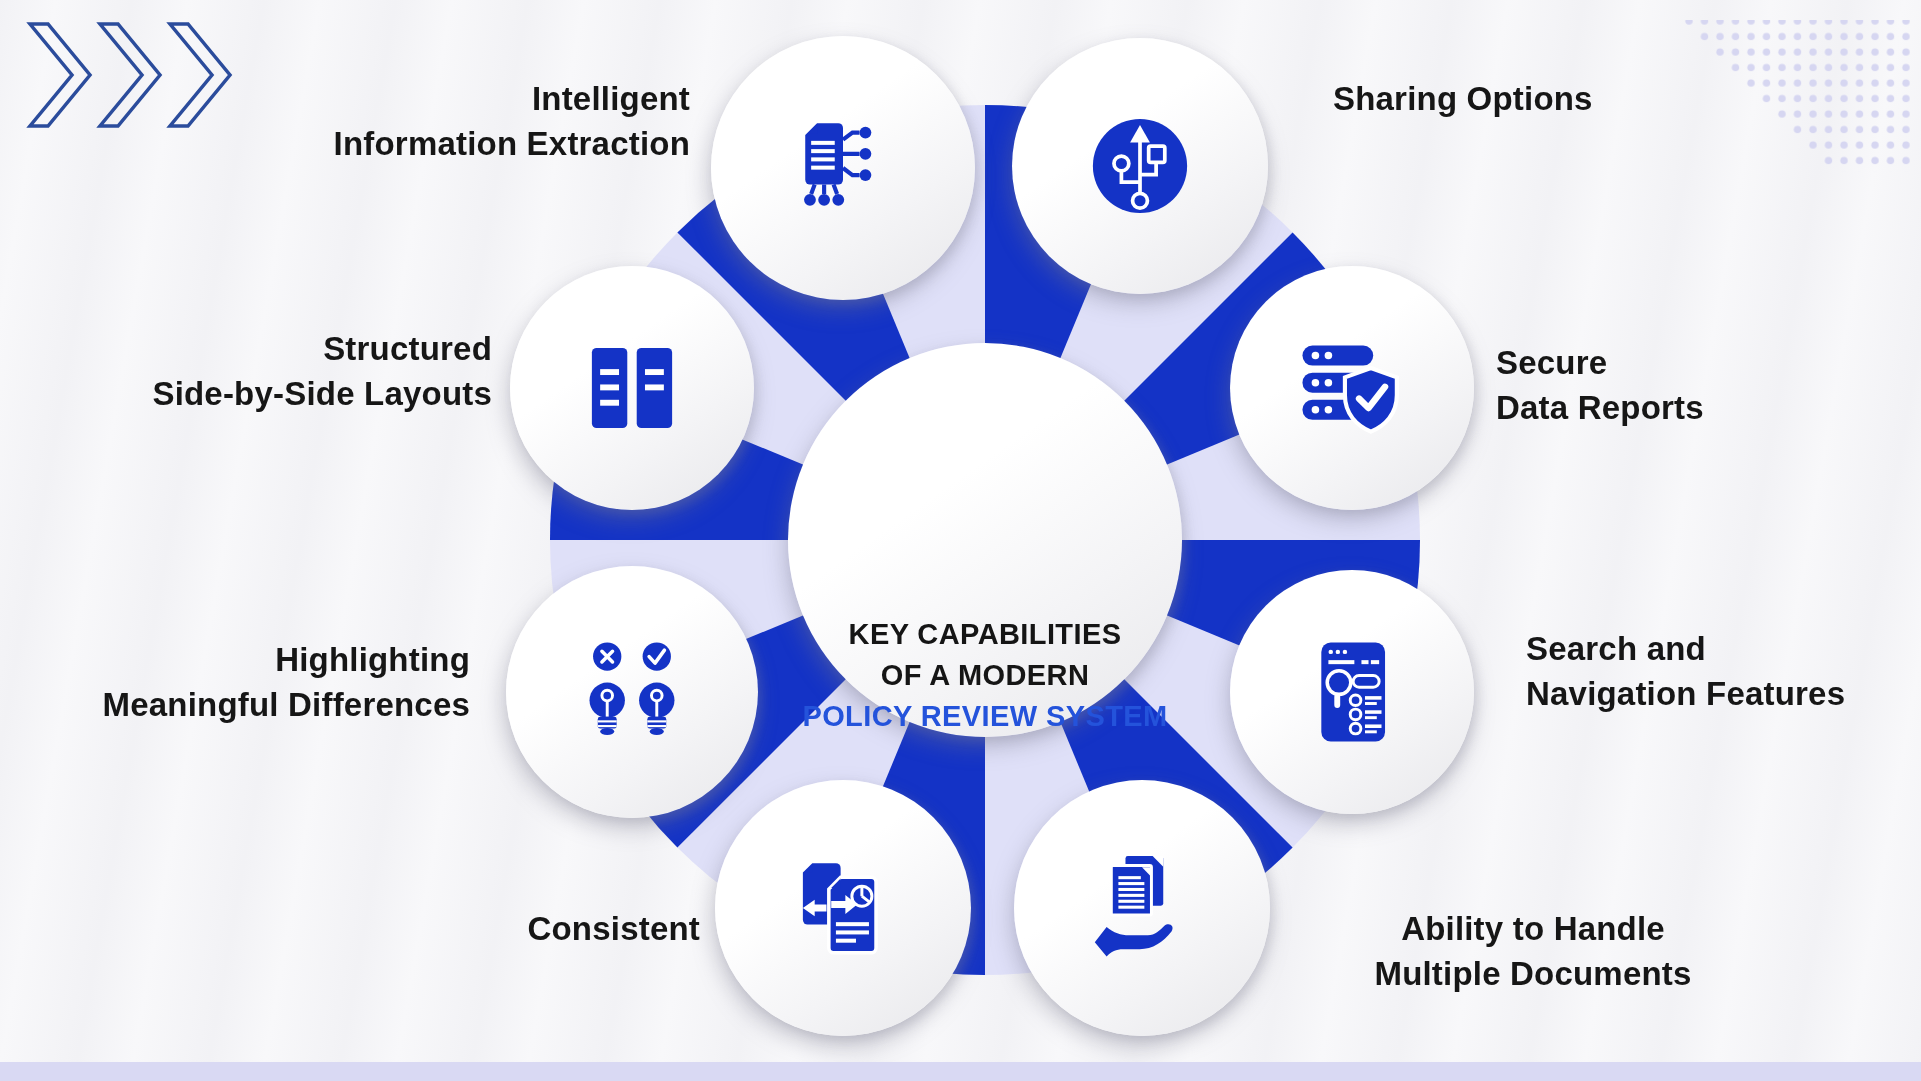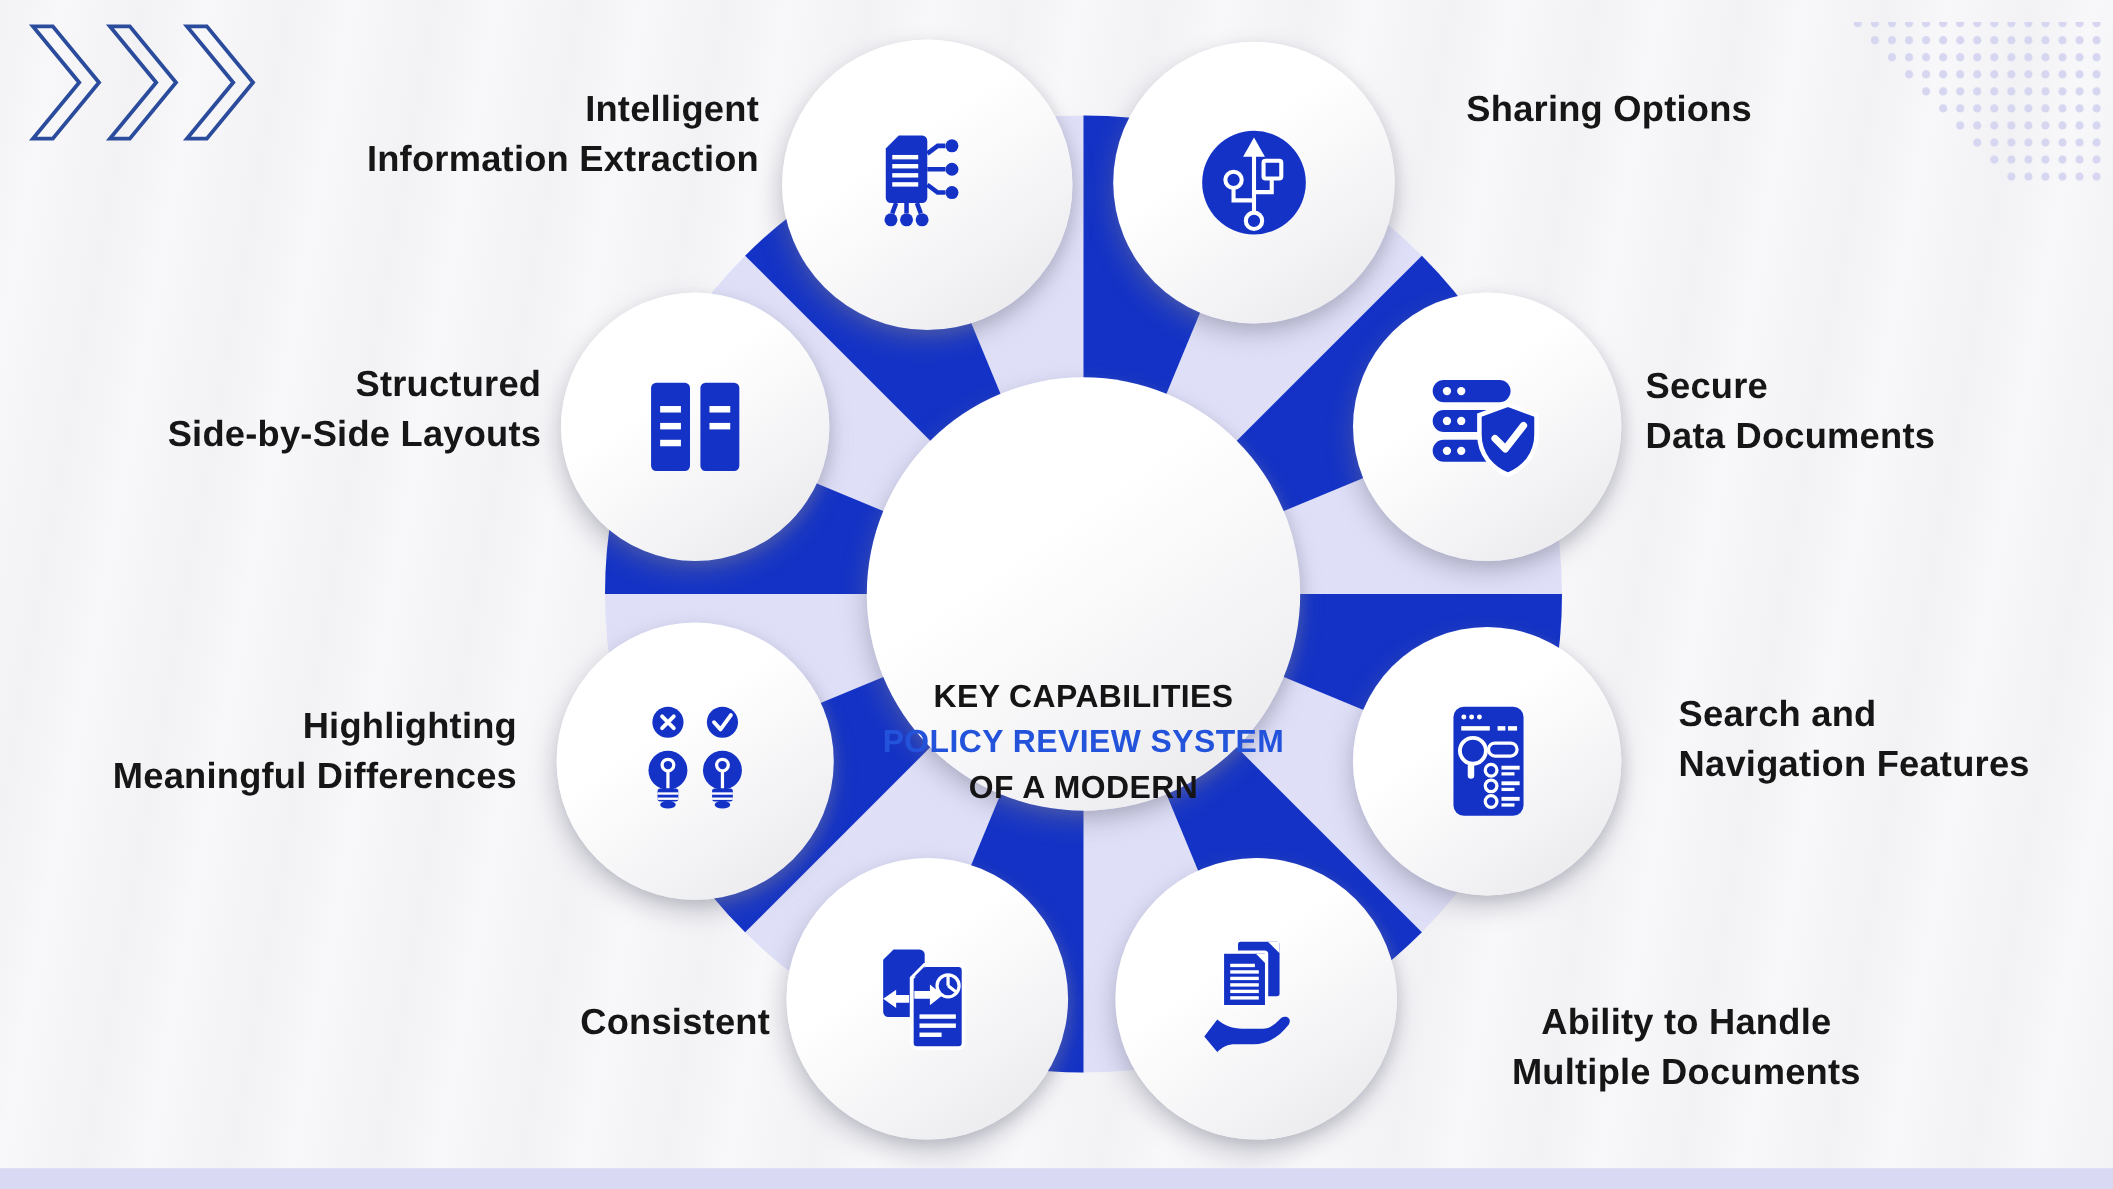--- a/index.html
+++ b/index.html
@@ -42,21 +42,21 @@
   .title-line { font-size:29px; line-height:41px; font-weight:700;
     letter-spacing:0.4px; color:#151515; }
   .title-line.accent { color:#2453db; }
   
   .cap-label { position:absolute; font-size:33px; line-height:45px;
     color:#161616; letter-spacing:0.2px; font-weight:700; }
   .cap-label span { display:block; }
   #label-intelligent  { left:240px;  top:76px;  width:450px; text-align:right; }
   #label-export       { left:1333px; top:76px;  width:470px; text-align:left; }
   #label-sidebyside   { left:92px;   top:326px; width:400px; text-align:right; }
-  #label-secure       { left:1496px; top:328px; width:420px; text-align:left; }
+  #label-secure       { left:1496px; top:340px; width:420px; text-align:left; }
   #label-highlighting { left:70px;   top:626px; width:400px; text-align:right;margin-top:11px; }
   #label-search       { left:1526px; top:626px; width:420px; text-align:left; }
   #label-summaries    { left:300px;  top:906px; width:400px; text-align:right; }
   #label-multiple     { left:1298px; top:906px; width:470px; text-align:center; }
   
   #chevrons { position:absolute; left:26px; top:20px; width:210px; height:110px; }
   #dots { position:absolute; left:1682px; top:14px; width:230px; height:162px; }
   #bottom-bar { position:absolute; left:0; bottom:0; width:1921px; height:19px;
     background:#d9d9f3; }
 </style>
@@ -89,22 +89,22 @@
       <path d="M445,445 L752.6,752.6 A435,435 0 0 1 611.5,846.9 Z"></path>
       <path d="M445,445 L445,880   A435,435 0 0 1 278.5,846.9 Z"></path>
       <path d="M445,445 L137.4,752.6 A435,435 0 0 1 43.1,611.5 Z"></path>
       <path d="M445,445 L10,445    A435,435 0 0 1 43.1,278.5  Z"></path>
       <path d="M445,445 L137.4,137.4 A435,435 0 0 1 278.5,43.1 Z"></path>
     </g>
   </svg>
 
   <div class="bubble" id="bubble-center">
     <div class="title-line">KEY CAPABILITIES</div>
+    <div class="title-line">OF A MODERN</div>
     <div class="title-line accent">POLICY REVIEW SYSTEM</div>
-    <div class="title-line">OF A MODERN</div>
   </div>
 
   <div class="bubble" id="bubble-intelligent">
     <svg class="icon" viewBox="0 0 100 100">
       <path class="ic-fill" d="M28,12 H46 a4,4 0 0 1 4,4 V60 a4,4 0 0 1 -4,4 H22 a4,4 0 0 1 -4,-4 V22 Z"></path>
       <polygon class="ic-fill" points="28,13 28,21 20,21"></polygon>
       <rect class="ic-white" x="23" y="27" width="20" height="3.4"></rect>
       <rect class="ic-white" x="23" y="34" width="20" height="3.4"></rect>
       <rect class="ic-white" x="23" y="41" width="20" height="3.4"></rect>
       <rect class="ic-white" x="23" y="48" width="20" height="3.4"></rect>
@@ -245,21 +245,21 @@
   </div>
   <div class="cap-label" id="label-export">
     <span>Sharing Options</span>
   </div>
   <div class="cap-label" id="label-sidebyside">
     <span>Structured</span>
     <span>Side-by-Side Layouts</span>
   </div>
   <div class="cap-label" id="label-secure">
     <span>Secure</span>
-    <span>Data Documents</span>
+    <span>Data Reports</span>
   </div>
   <div class="cap-label" id="label-highlighting">
     <span>Highlighting</span>
     <span>Meaningful Differences</span>
   </div>
   <div class="cap-label" id="label-search">
     <span>Search and</span>
     <span>Navigation Features</span>
   </div>
   <div class="cap-label" id="label-summaries">

